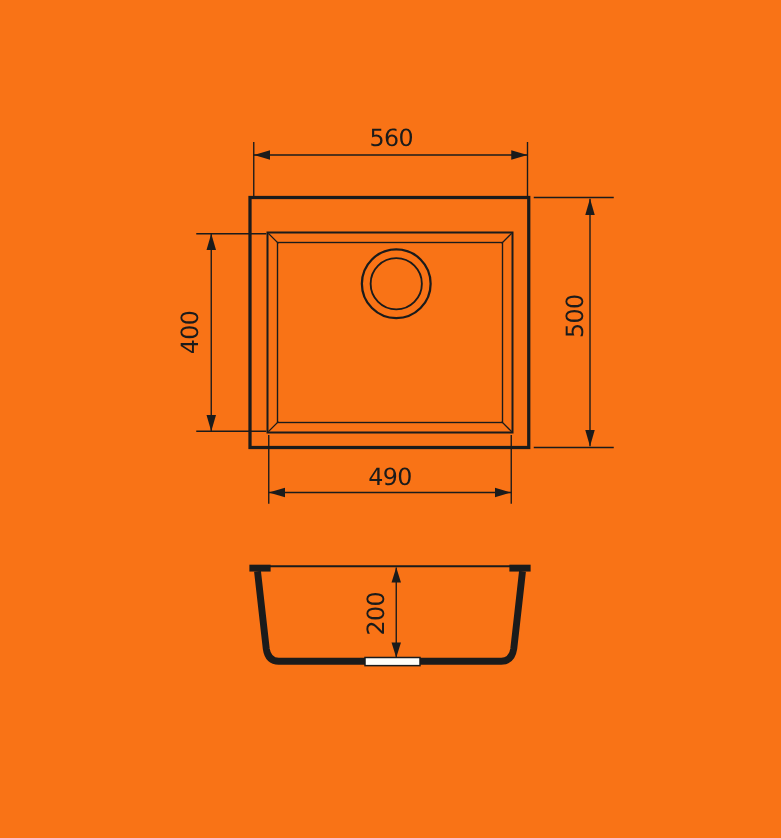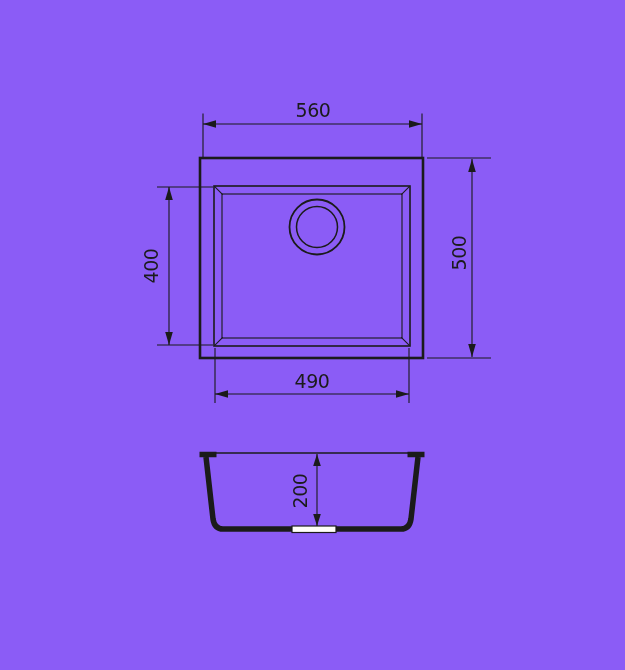--- a/index.html
+++ b/index.html
@@ -8,21 +8,21 @@
     width: 625px;
     height: 670px;
     background: #FFFEF9;
     overflow: hidden;
     font-family: "DejaVu Sans", sans-serif;
   }
   .canvas {
     position: relative;
     width: 625px;
     height: 670px;
-    background: #8b5cf6;
+    background: #f97316;
   }
   svg { display: block; }
   .dim-text {
     font-family: "DejaVu Sans", sans-serif;
     font-size: 19px;
     letter-spacing: -0.5px;
     fill: #1B1B1B;
   }
 </style>
 </head>

